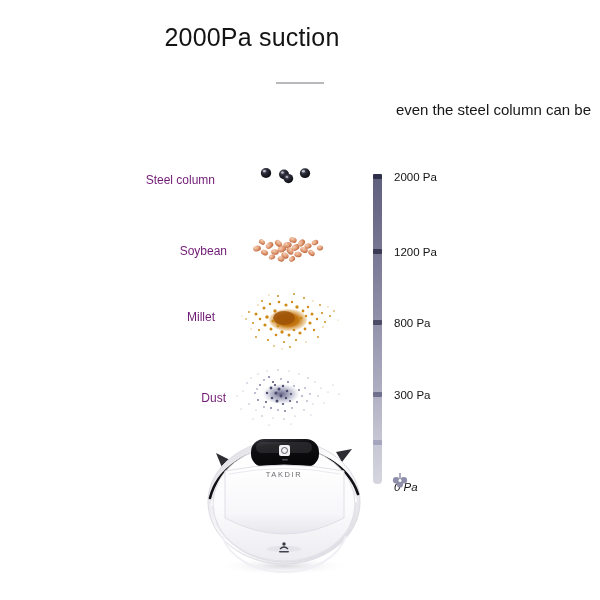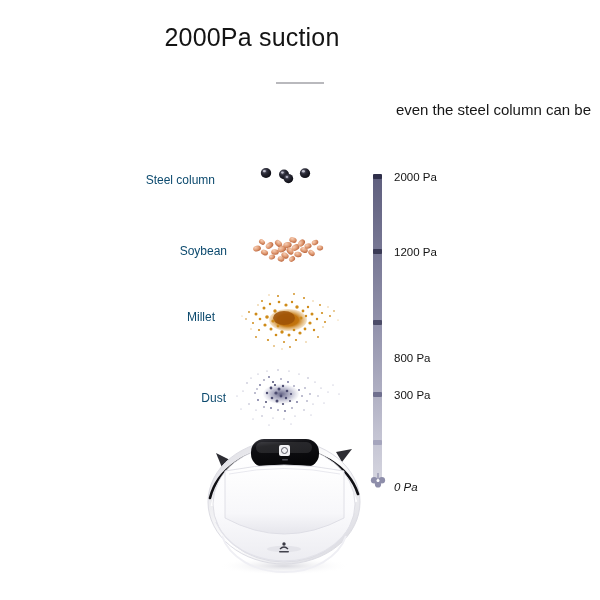--- a/index.html
+++ b/index.html
@@ -48,40 +48,41 @@
     font-weight: 400;
     color: #161616;
     margin-left: 27px;
   }
   #subtitle .sub-line { display: block; }
 
   
   .row-label {
     position: absolute;
     font-size: 12px;
-    color: #0c4a6e;
+    color: #701a75;
     white-space: nowrap;
     text-align: right;
     transform: translate(-100%, -50%);
   }
 
   
   .cluster {
     position: absolute;
     transform: translate(-50%, -50%);
   }
   .cluster svg { display: block; overflow: visible; }
 
   
   #scale {
     position: absolute;
     left: 373px;
     top: 174px;
     width: 9px;
     height: 310px;
+    padding-left: 44px;
   }
   #scale-bar {
     position: absolute;
     left: 0;
     top: 0;
     width: 9px;
     height: 310px;
     border-radius: 4px;
     background: linear-gradient(to bottom,
       #5f5f7e 0%,
@@ -377,21 +378,21 @@
   <div id="scale-bar"></div>
 
   <div class="scale-tick" style="top:0px;   background:#2f2f4a;"></div>
   <div class="scale-tick" style="top:75px;  background:#3a3a55;"></div>
   <div class="scale-tick" style="top:146px; background:#4c4c68;"></div>
   <div class="scale-tick" style="top:218px; background:#6f6f8e;"></div>
   <div class="scale-tick" style="top:266px; background:#a5a5bd;"></div>
 
   <div class="scale-mark-label" style="top:3px;">2000 Pa</div>
   <div class="scale-mark-label" style="top:78px;text-align:center;">1200 Pa</div>
-  <div class="scale-mark-label" style="top:149px;margin-top:35px;">800 Pa</div>
+  <div class="scale-mark-label" style="top:149px;">800 Pa</div>
   <div class="scale-mark-label" style="top:221px;">300 Pa</div>
   <div class="scale-mark-label" style="top:313px;font-style:italic;">0 Pa</div>
 
   <div id="scale-base">
     <svg width="18" height="16" viewBox="0 0 18 16">
       <g fill="#8e8eaa">
         <circle cx="5.2" cy="7.2" r="3.3"></circle>
         <circle cx="12.8" cy="7.2" r="3.3"></circle>
         <circle cx="9" cy="11.4" r="3.1"></circle>
       </g>
@@ -456,13 +457,14 @@
     <path d="M20 96 A72 58 0 0 0 156 96" fill="none" stroke="#e2e2e9" stroke-width="1.2"></path>
     <path d="M26 110 A64 48 0 0 0 150 110" fill="none" stroke="#efeff4" stroke-width="2"></path>
 
     <g transform="translate(88,121)">
       <ellipse cx="0" cy="2" rx="17" ry="3.2" fill="#e4e4ea"></ellipse>
       <circle cx="0" cy="-3" r="1.7" fill="#3a3a44"></circle>
       <path d="M-4 2 Q0 -2 4 2" fill="none" stroke="#3a3a44" stroke-width="1.3"></path>
       <rect x="-5" y="4" width="10" height="1.6" rx="0.8" fill="#42424c"></rect>
     </g>
   </svg>
+  <div id="robot-brand">TAKDIR</div>
 </div>
 
 </body></html>

